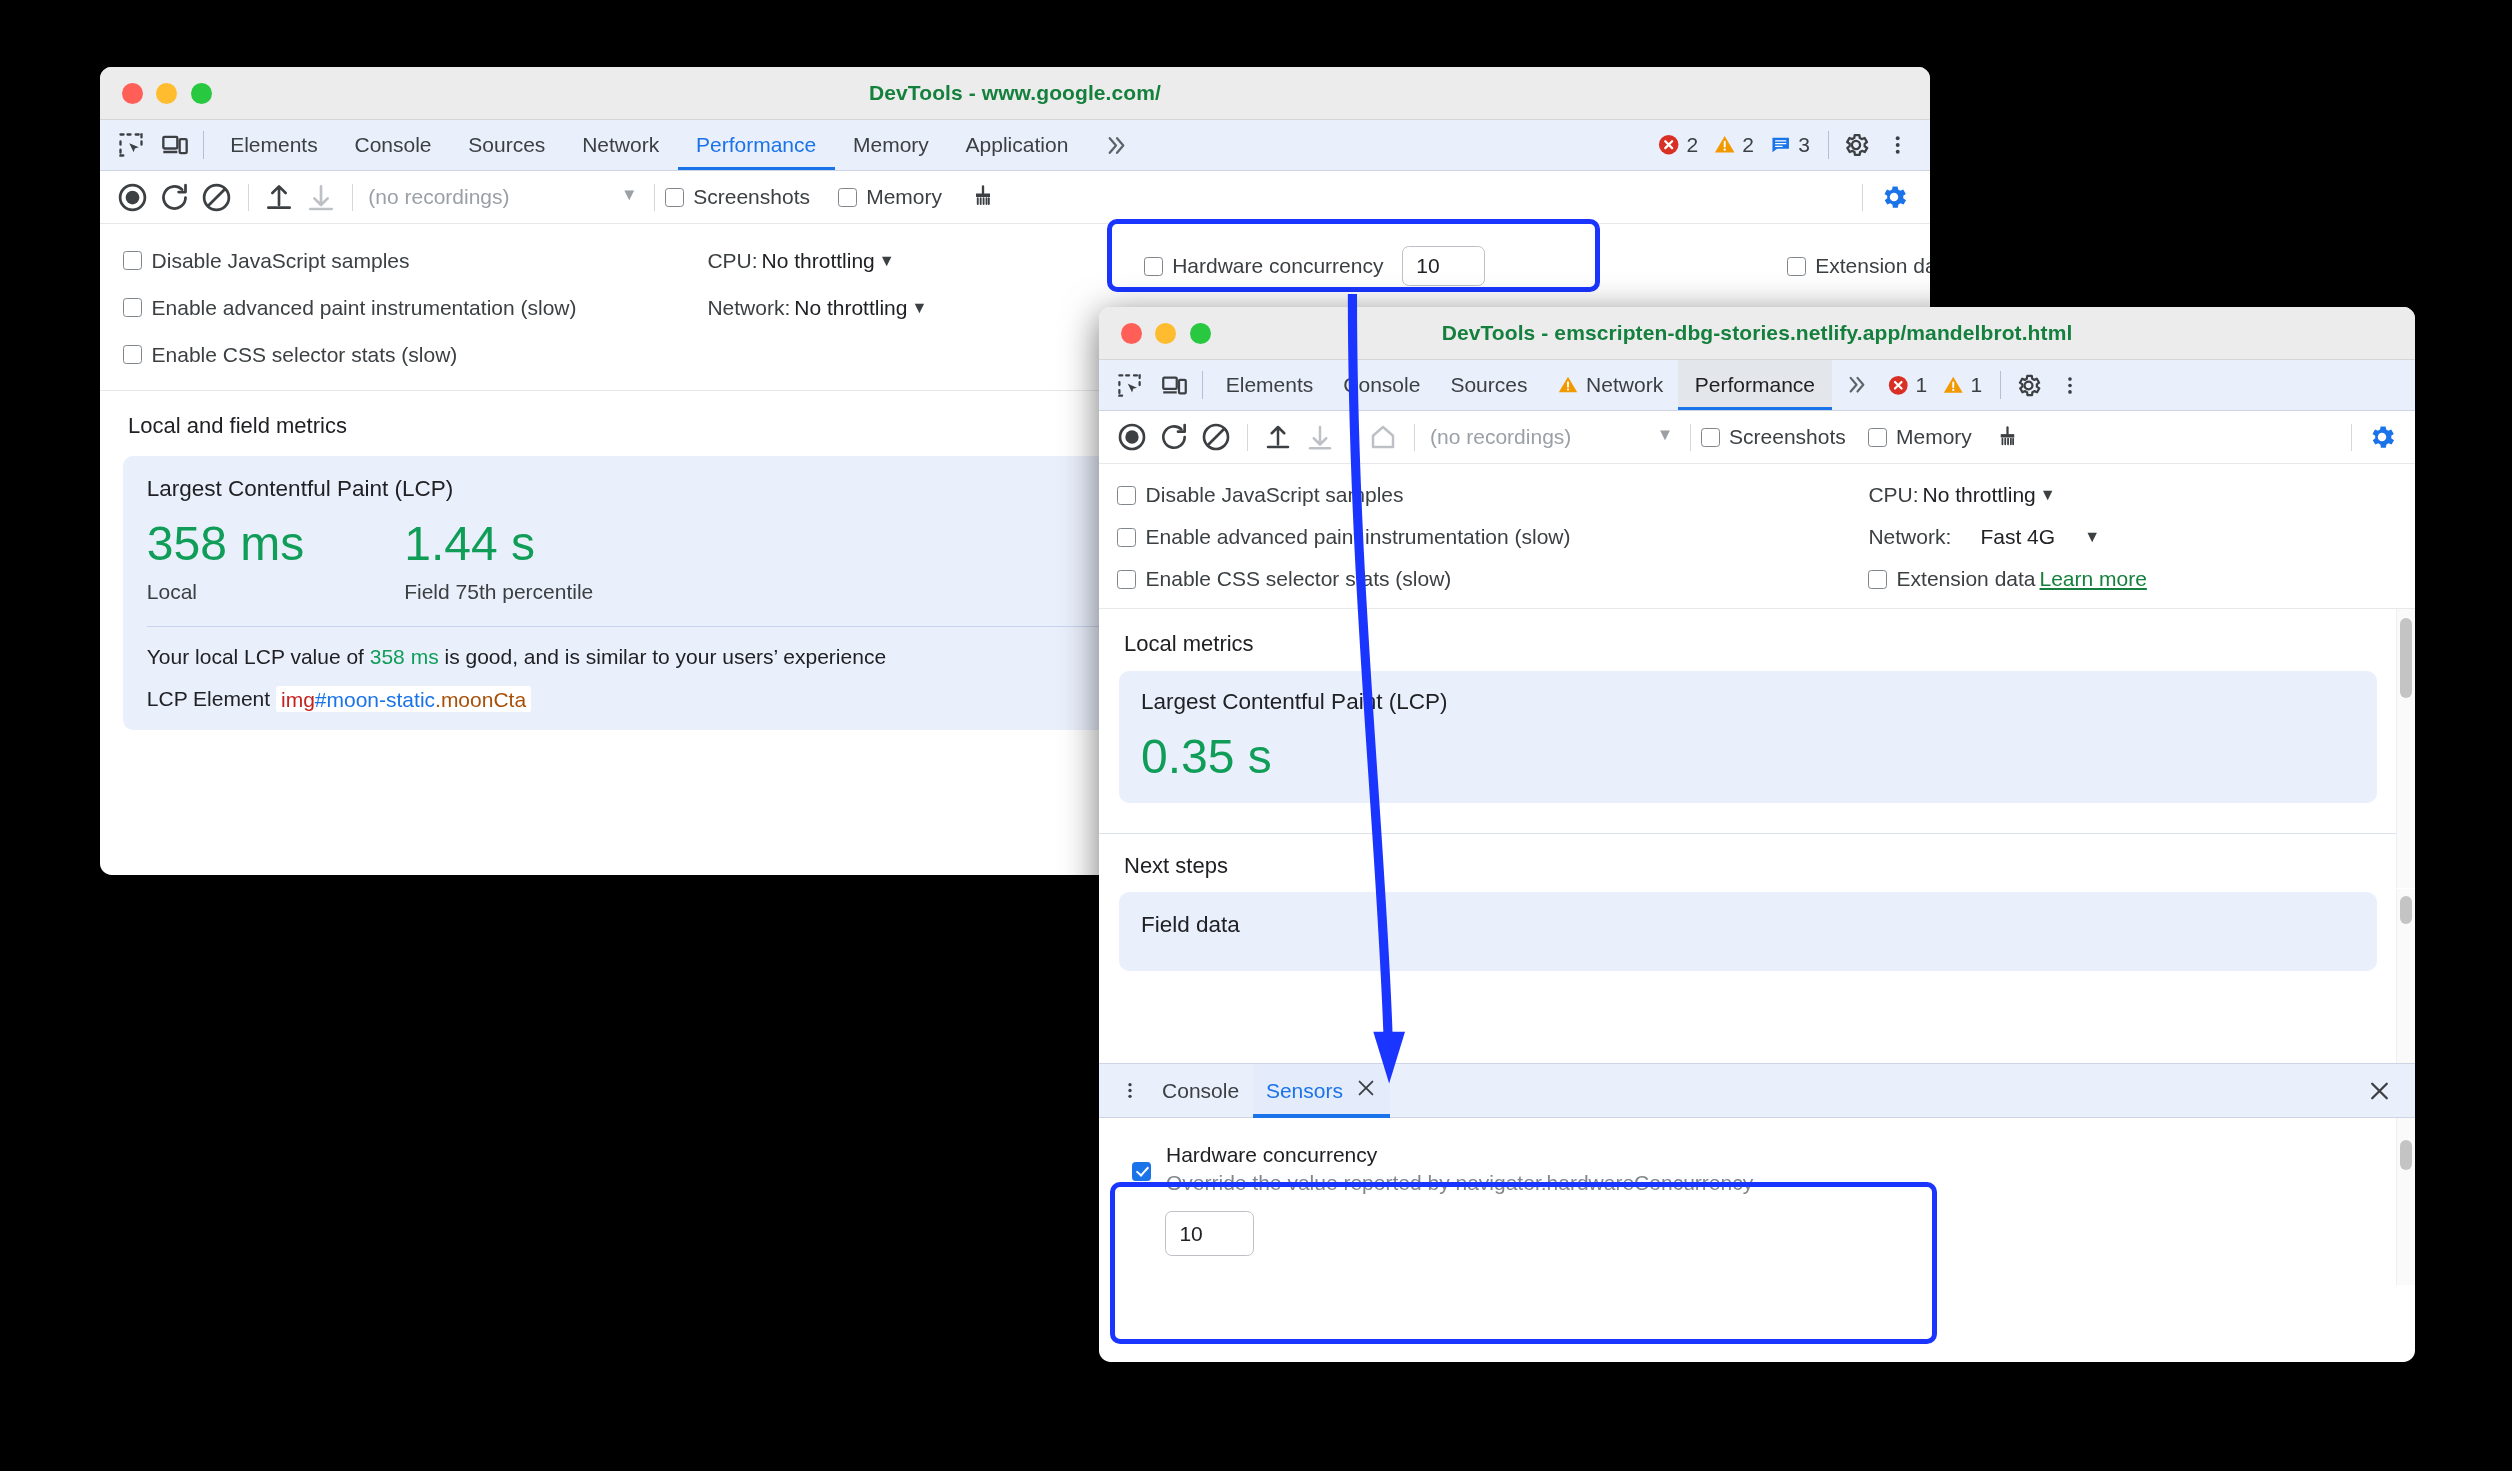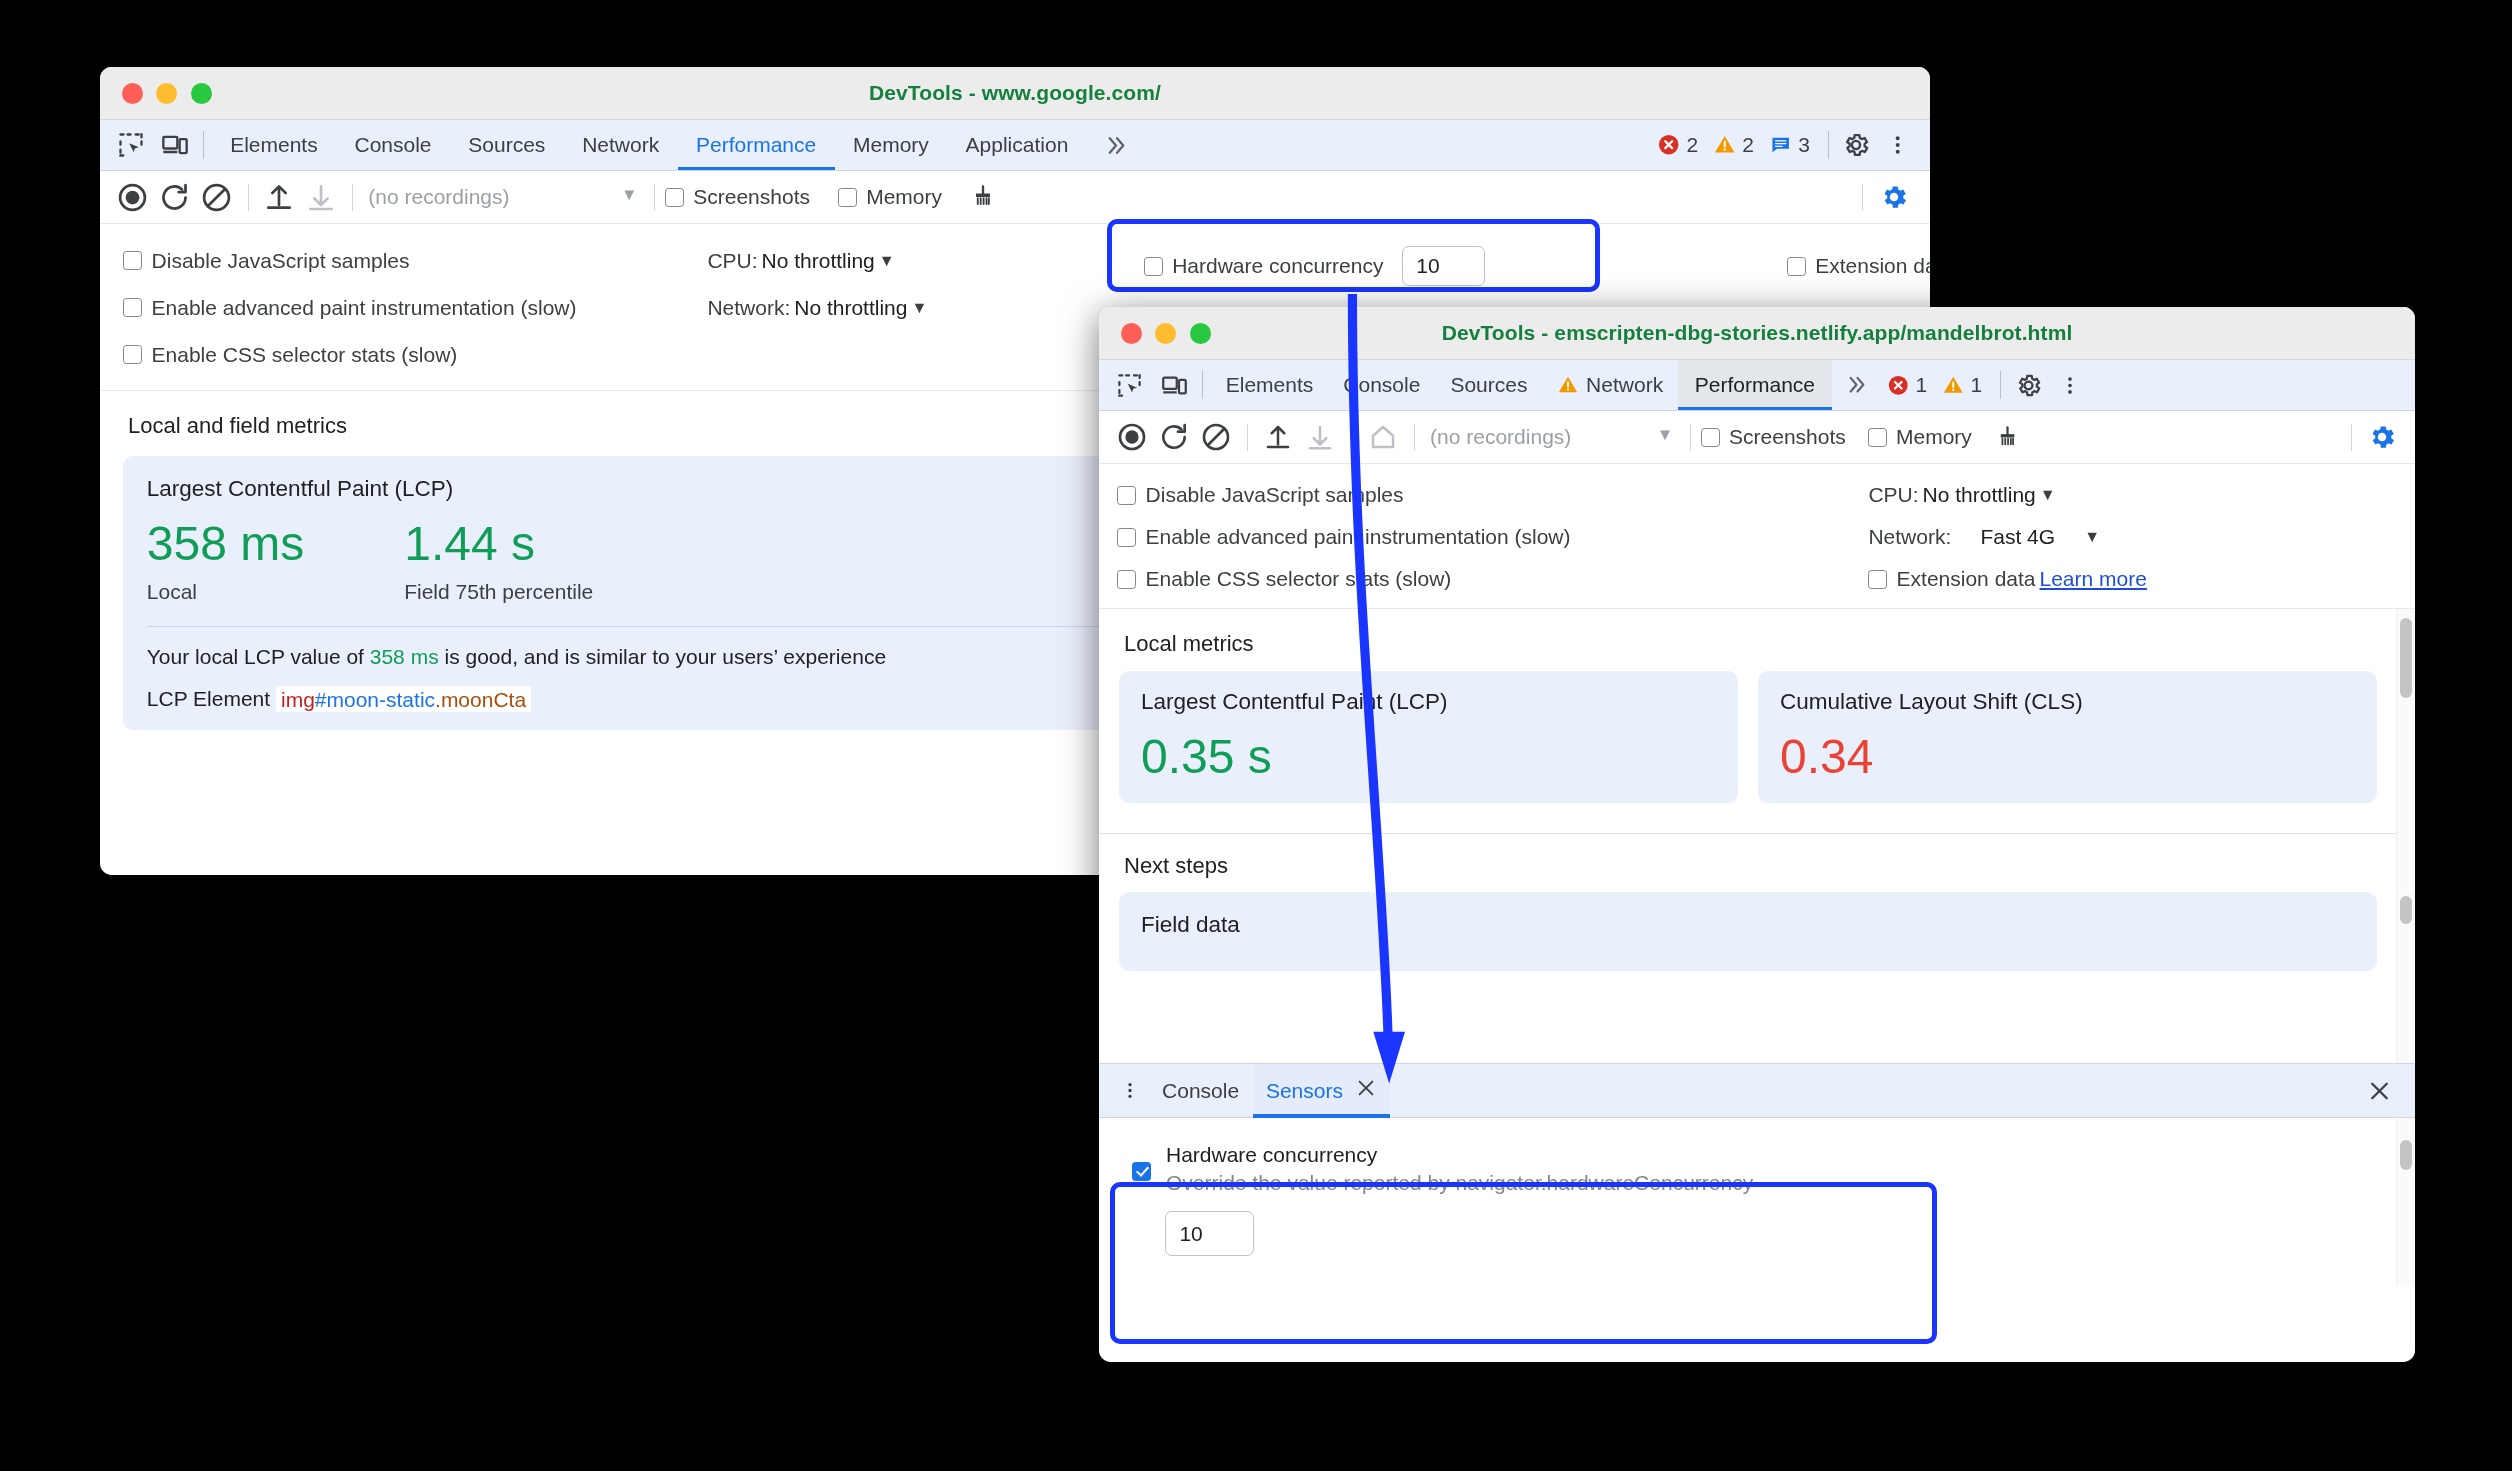--- a/index.html
+++ b/index.html
@@ -603,35 +603,31 @@
           <label class="cblabel">
             <span class="cbx"></span>
             <span>Enable CSS selector stats (slow)</span>
           </label>
         </div>
         <div class="scol-right">
           <label class="cblabel">
             <span class="cbx"></span>
             <span>Extension data</span>
           </label>
-          <a style="color:#1d4ed8; font-size:21px; text-decoration:underline;">Learn more</a>
+          <a style="color:#15803d; font-size:21px; text-decoration:underline;">Learn more</a>
         </div>
       </div>
     </div>
 
     <div class="body" style="height:454px;">
       <div class="sec-title" style="padding:22px 25px 6.7px 25px">Local metrics</div>
       <div style="display:flex; gap:20px; margin: 6.7px 38px 0 20px;">
         <div class="card" style="margin:0; flex:1; padding:18.4px 22px 22px 22px;">
           <div class="card-title">Largest Contentful Paint (LCP)</div>
           <div class="big good">0.35 s</div>
-        </div>
-        <div class="card" style="margin:0; flex:1; padding:18.4px 22px 22px 22px;">
-          <div class="card-title">Cumulative Layout Shift (CLS)</div>
-          <div class="big bad">0.34</div>
         </div>
       </div>
       <div style="height:0.8px; background:#dde2ea; margin-top:30px;"></div>
       <div class="sec-title" style="padding:18.4px 25px 6.7px 25px">Next steps</div>
       <div class="card" style="margin: 6.7px 38px 0 20px; padding: 20px 22px 33px 22px;">
         <div class="card-title" style="margin:0">Field data</div>
       </div>
 
       <div class="vscroll" style="top:0; height:279px;">
         <div class="vthumb" style="top:8.3px; height:80px;"></div>

